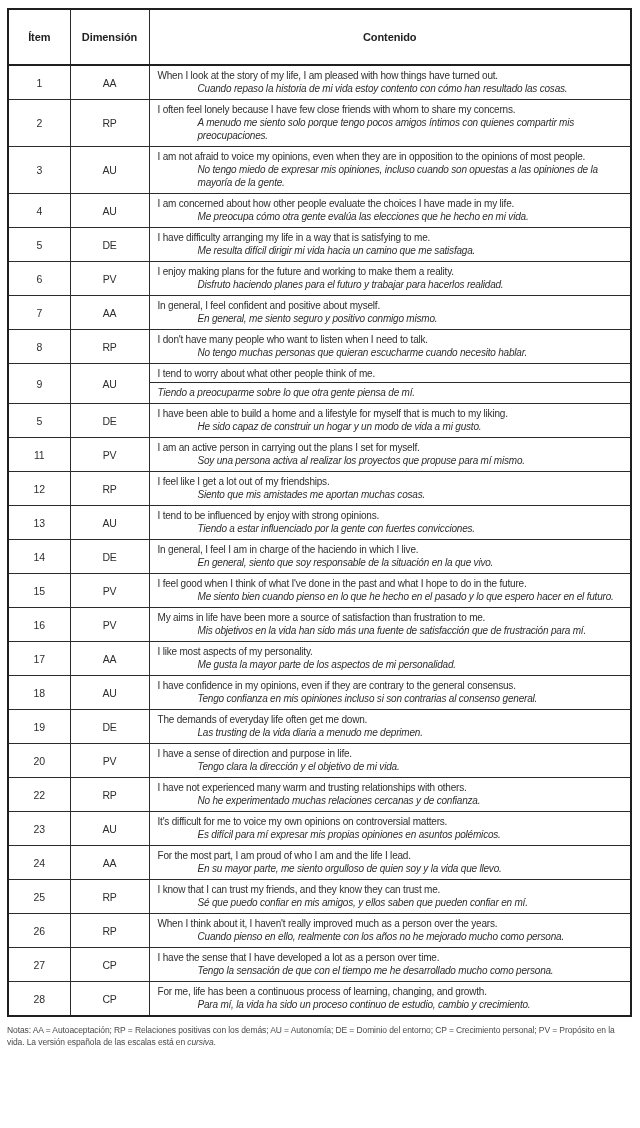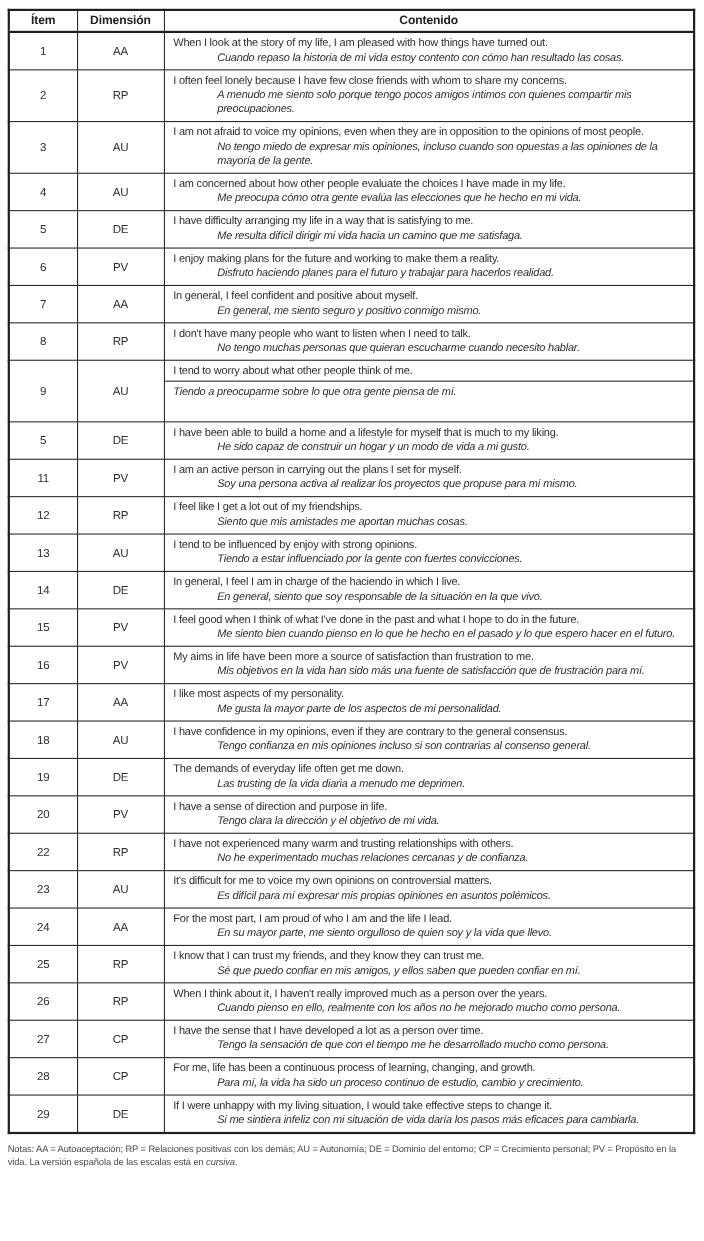--- a/index.html
+++ b/index.html
@@ -31,21 +31,21 @@
   }
   col.col-item { width: 62px; }
   col.col-dimension { width: 79px; }
   th {
     border: 1px solid var(--border-thin);
     border-bottom: 2px solid var(--border-strong);
     font-size: 11px;
     font-weight: bold;
     letter-spacing: -0.1px;
     text-align: center;
-    padding: 3px 2px;
+    padding: 21px 2px;
     color: #222;
   }
   td {
     border: 1px solid var(--border-thin);
     vertical-align: middle;
     font-size: 10px;
     letter-spacing: -0.2px;
   }
   td.c-item, td.c-dimension {
     text-align: center;
@@ -53,21 +53,21 @@
     font-size: 10.5px;
   }
   td.c-content {
     padding: 3px 8px 4px 8px;
     line-height: 13px;
   }
   .en { color: var(--text); }
   .es { font-style: italic; color: var(--text); margin-left: 40px; }
   .es.split {
     border-top: 1px solid var(--border-thin);
-    margin: 2px -8px 16px -8px;
+    margin: 2px -8px 0 -8px;
     padding: 3px 8px 0 8px;
   }
   .notes {
     margin-top: 7px;
     font-size: 8.5px;
     line-height: 1.45;
     letter-spacing: -0.1px;
     color: var(--notes-text);
   }
   .notes .it { font-style: italic; }
@@ -328,26 +328,18 @@
 
     <tr>
       <td class="c-item">28</td>
       <td class="c-dimension">CP</td>
       <td class="c-content">
         <div class="en">For me, life has been a continuous process of learning, changing, and growth.</div>
         <div class="es">Para mí, la vida ha sido un proceso continuo de estudio, cambio y crecimiento.</div>
       </td>
     </tr>
 
-    <tr>
-      <td class="c-item">29</td>
-      <td class="c-dimension">DE</td>
-      <td class="c-content">
-        <div class="en">If I were unhappy with my living situation, I would take effective steps to change it.</div>
-        <div class="es">Si me sintiera infeliz con mi situación de vida daría los pasos más eficaces para cambiarla.</div>
-      </td>
-    </tr>
   </tbody>
   </table>
 
   <p class="notes"><span>Notas: AA = Autoaceptación; RP = Relaciones positivas con los demás; AU = Autonomía; DE = Dominio del entorno; CP = Crecimiento personal; PV = Propósito en la vida. La versión española de las escalas está en </span><span class="it">cursiva</span><span>.</span></p>
 
 </div>
 
 </body></html>

